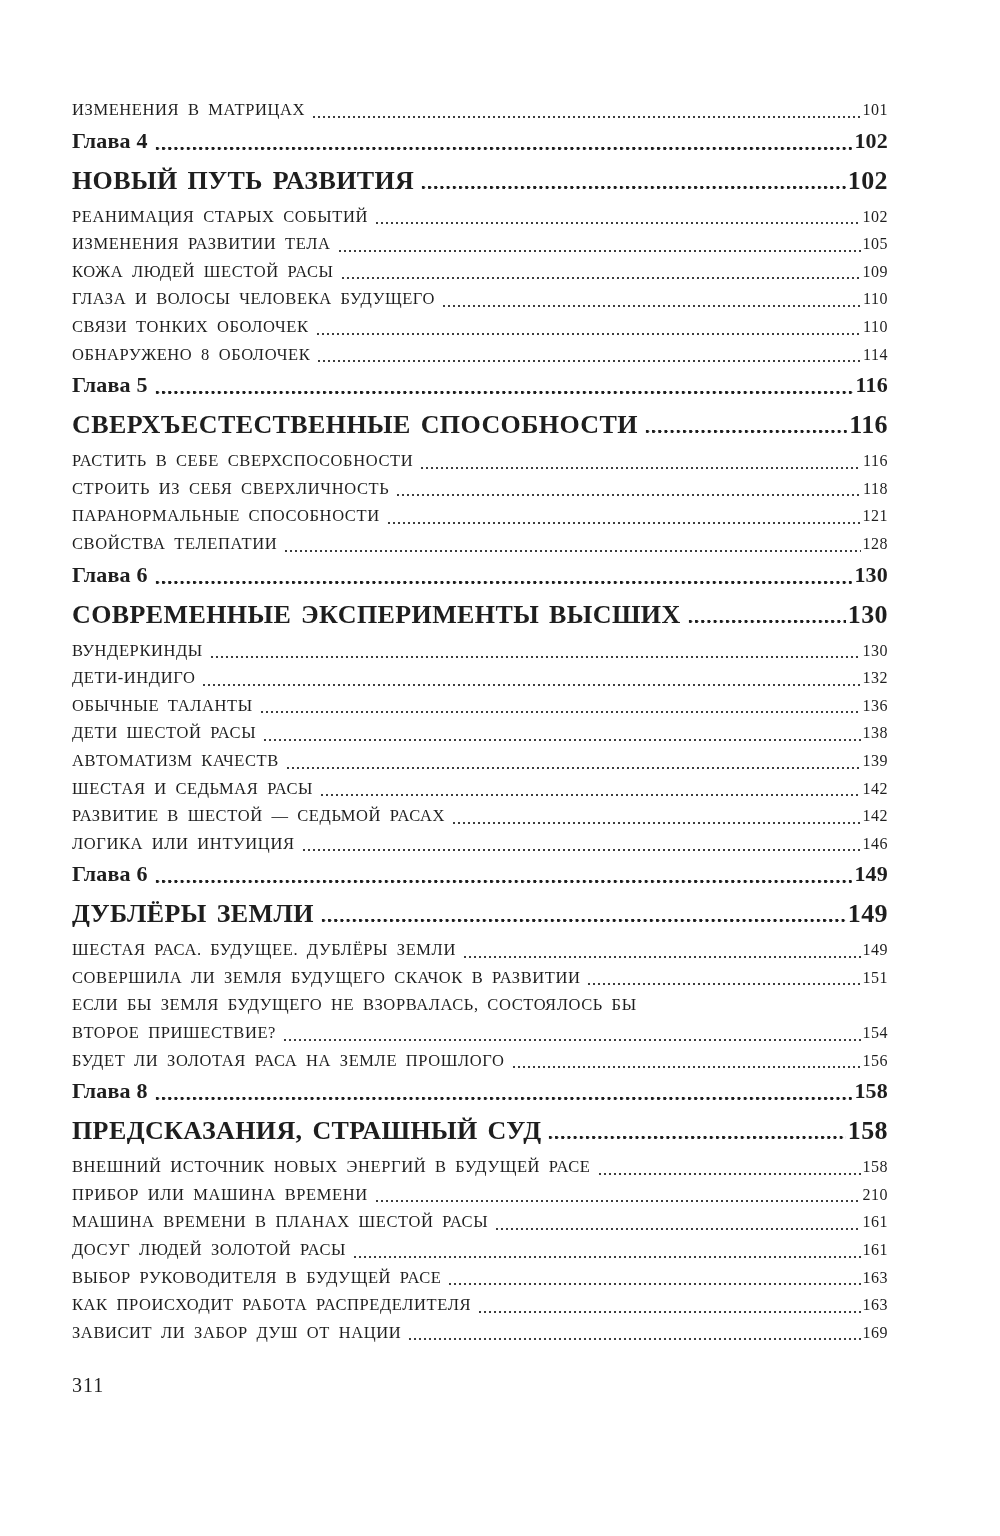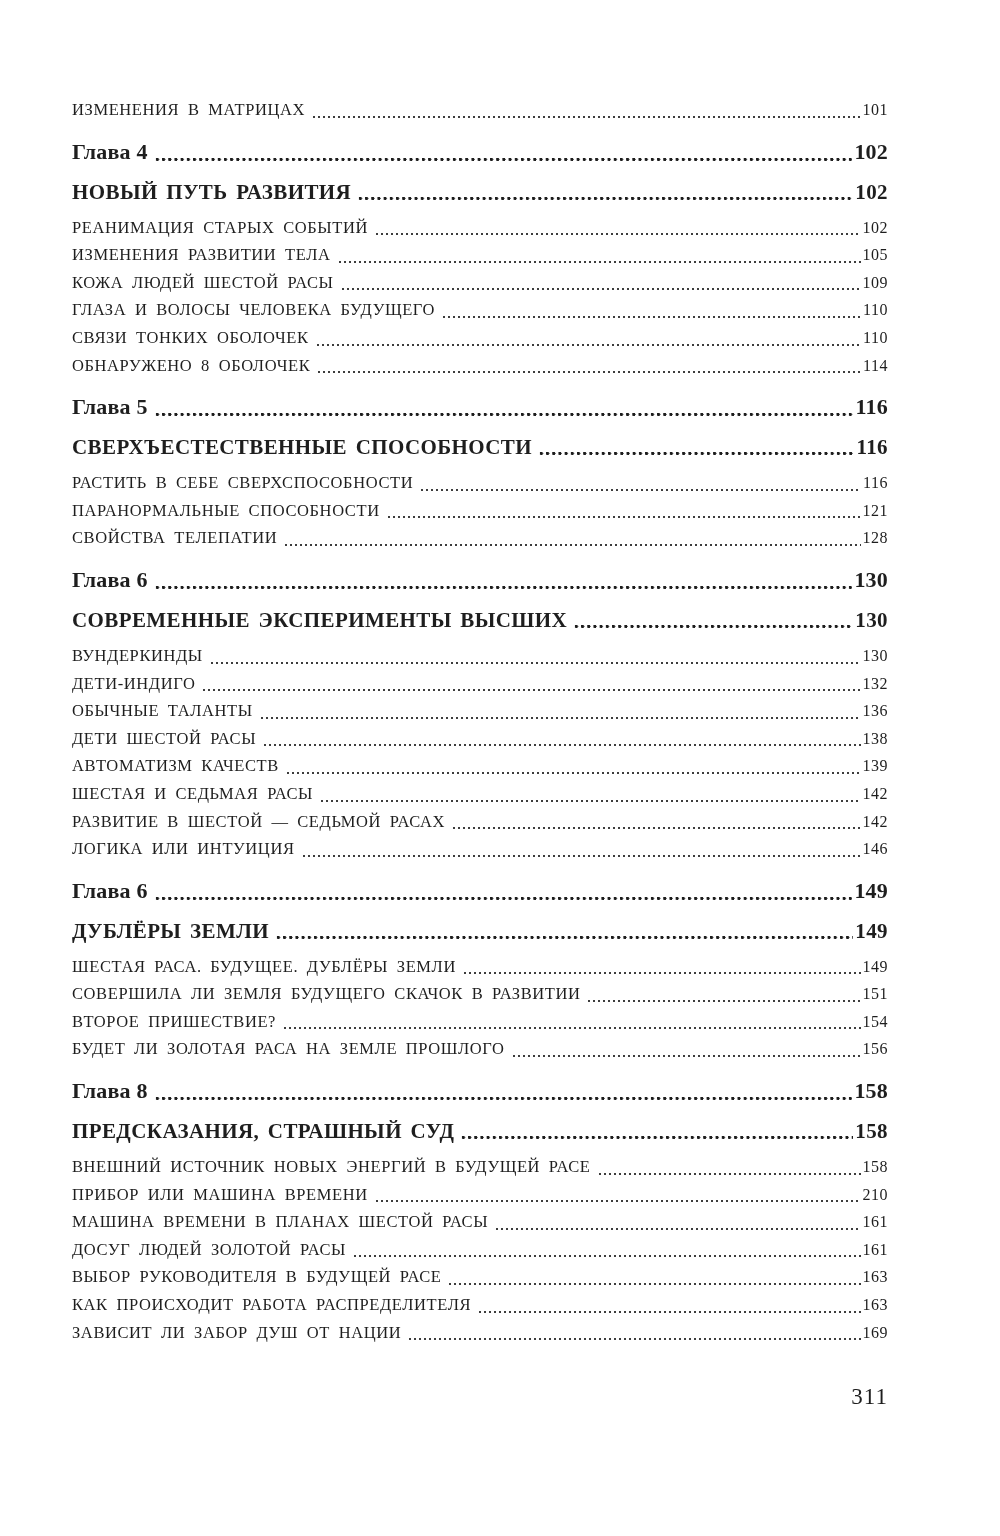--- a/index.html
+++ b/index.html
@@ -15,21 +15,21 @@
     color: #1e1e1e;
     -webkit-font-smoothing: antialiased;
   }
   .page {
     box-sizing: border-box;
     width: 1000px;
     height: 1536px;
     padding: 96px 112px 0 72px;
     overflow: hidden;
   }
-  .toc-group { margin-top: 12px; }
+  .toc-group { margin-top: 1px; }
   .toc-group:first-child { margin-top: 0; }
 
   .row {
     display: flex;
     align-items: baseline;
     white-space: nowrap;
   }
 
   
   .entry {
@@ -46,21 +46,21 @@
   
   .chapter-row {
     font-size: 22px;
     font-weight: 700;
     line-height: 32px;
     margin-bottom: 9px;
     letter-spacing: 0.2px;
   }
   
   .title-row {
-    font-size: 21px;
+    font-size: 26px;
     font-weight: 700;
     line-height: 30px;
     margin-bottom: 7px;
     letter-spacing: 0.4px;
     word-spacing: 3px;
   }
 
   .lbl { flex: 0 0 auto; }
   .num { flex: 0 0 auto; text-align: left; }
 
@@ -80,23 +80,22 @@
     height: 5px;
     margin-bottom: 6px;
     background-image: radial-gradient(circle at 2.4px 2.4px, #1c1c1c 1.45px, rgba(0,0,0,0) 1.85px);
     background-size: 6.2px 5px;
   }
 
   
   .entry.wrap-first { justify-content: flex-start; }
 
   .footer-pagenum {
-    margin-top: 39px;
-    text-align: right;
-    font-size: 23px;
+    margin-top: 27px;
+    font-size: 20px;
     letter-spacing: 1px;
     line-height: 24px;
   }
 </style>
 </head>
 <body>
 
 <div class="page">
   <main>
       <section class="toc-group">
@@ -158,20 +157,25 @@
           <span class="lbl">СВЕРХЪЕСТЕСТВЕННЫЕ СПОСОБНОСТИ</span>
           <span class="leader"></span>
           <span class="num">116</span>
         </div>
         <div class="row entry">
           <span class="lbl">РАСТИТЬ В СЕБЕ СВЕРХСПОСОБНОСТИ</span>
           <span class="leader"></span>
           <span class="num">116</span>
         </div>
         <div class="row entry">
+          <span class="lbl">СТРОИТЬ ИЗ СЕБЯ СВЕРХЛИЧНОСТЬ</span>
+          <span class="leader"></span>
+          <span class="num">118</span>
+        </div>
+        <div class="row entry">
           <span class="lbl">ПАРАНОРМАЛЬНЫЕ СПОСОБНОСТИ</span>
           <span class="leader"></span>
           <span class="num">121</span>
         </div>
         <div class="row entry">
           <span class="lbl">СВОЙСТВА ТЕЛЕПАТИИ</span>
           <span class="leader"></span>
           <span class="num">128</span>
         </div>
       </section>
@@ -240,20 +244,23 @@
         </div>
         <div class="row entry">
           <span class="lbl">ШЕСТАЯ РАСА. БУДУЩЕЕ.  ДУБЛЁРЫ ЗЕМЛИ</span>
           <span class="leader"></span>
           <span class="num">149</span>
         </div>
         <div class="row entry">
           <span class="lbl">СОВЕРШИЛА ЛИ ЗЕМЛЯ БУДУЩЕГО  СКАЧОК В РАЗВИТИИ</span>
           <span class="leader"></span>
           <span class="num">151</span>
+        </div>
+        <div class="row entry wrap-first">
+          <span class="lbl">ЕСЛИ БЫ ЗЕМЛЯ БУДУЩЕГО НЕ ВЗОРВАЛАСЬ, СОСТОЯЛОСЬ БЫ</span>
         </div>
         <div class="row entry">
           <span class="lbl">ВТОРОЕ ПРИШЕСТВИЕ?</span>
           <span class="leader"></span>
           <span class="num">154</span>
         </div>
         <div class="row entry">
           <span class="lbl">БУДЕТ ЛИ ЗОЛОТАЯ РАСА НА ЗЕМЛЕ ПРОШЛОГО</span>
           <span class="leader"></span>
           <span class="num">156</span>

